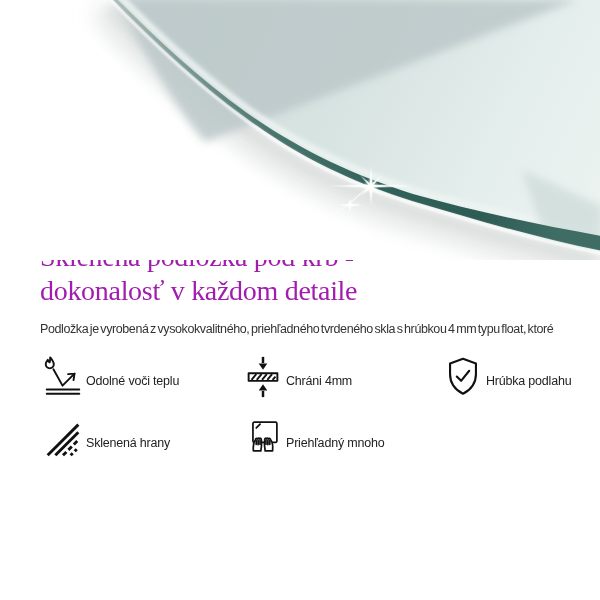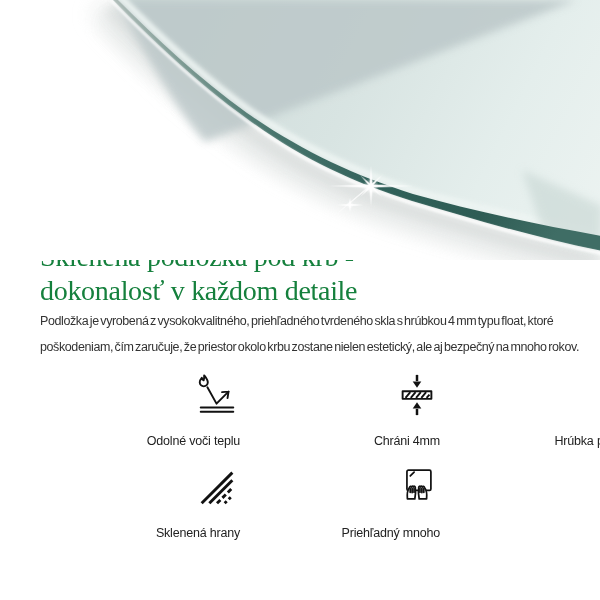--- a/index.html
+++ b/index.html
@@ -7,35 +7,35 @@
     width:600px;height:600px;background:#ffffff;overflow:hidden;
     font-family:"Liberation Sans", sans-serif;color:#333;
   }
   .hero{position:relative;width:600px;height:238px;}
   .hero svg{position:absolute;top:0;left:0;display:block;}
   .content{padding-left:40px;padding-right:0;}
   .heading{
     margin-top:2px;
     font-family:"Liberation Serif", serif;
     font-size:28px;line-height:34px;font-weight:400;
-    color:#15803d;letter-spacing:-0.3px;
+    color:#a21caf;letter-spacing:-0.3px;
   }
   .para{
-    margin-top:0;
+    margin-top:8px;
     font-size:12.5px;line-height:26px;color:#333333;
     letter-spacing:-0.4px;word-spacing:-1.5px;white-space:nowrap;
   }
   .features{
     margin-top:12px;
     display:grid;
     grid-template-columns:200px 200px 200px;
     grid-row-gap:16px;
   }
   .feature{
-    display:flex;flex-direction:column;align-items:flex-end;gap:8px;
+    display:flex;align-items:center;
   }
   .feature-icon{width:46px;height:46px;}
   .feature-icon svg{width:46px;height:46px;display:block;}
   .feature-label{
     margin-top:8px;font-size:12.5px;color:#222222;letter-spacing:-0.2px;
     text-align:center;white-space:nowrap;
   }
 </style>
 </head>
 <body>
@@ -121,21 +121,20 @@
 </div>
 
 <div class="content">
   <div class="heading">
     <div>Sklenená podložka pod krb -</div>
     <div>dokonalosť v každom detaile</div>
   </div>
 
   <div class="para">
     <div>Podložka je vyrobená z vysokokvalitného, priehľadného tvrdeného skla s hrúbkou 4 mm typu float, ktoré</div>
-    <div>poškodeniam, čím zaručuje, že priestor okolo krbu zostane nielen estetický, ale aj bezpečný na mnoho rokov.</div>
   </div>
 
   <div class="features">
 
     <div class="feature">
       <span class="feature-icon">
         <svg viewBox="0 0 48 48" fill="none" stroke="#111" stroke-width="2" stroke-linecap="round" stroke-linejoin="round">
           <path d="M7,37 H41"></path>
           <path d="M7,41.5 H41"></path>
           <path d="M14,16 L23.5,33 L36,20.5"></path>

